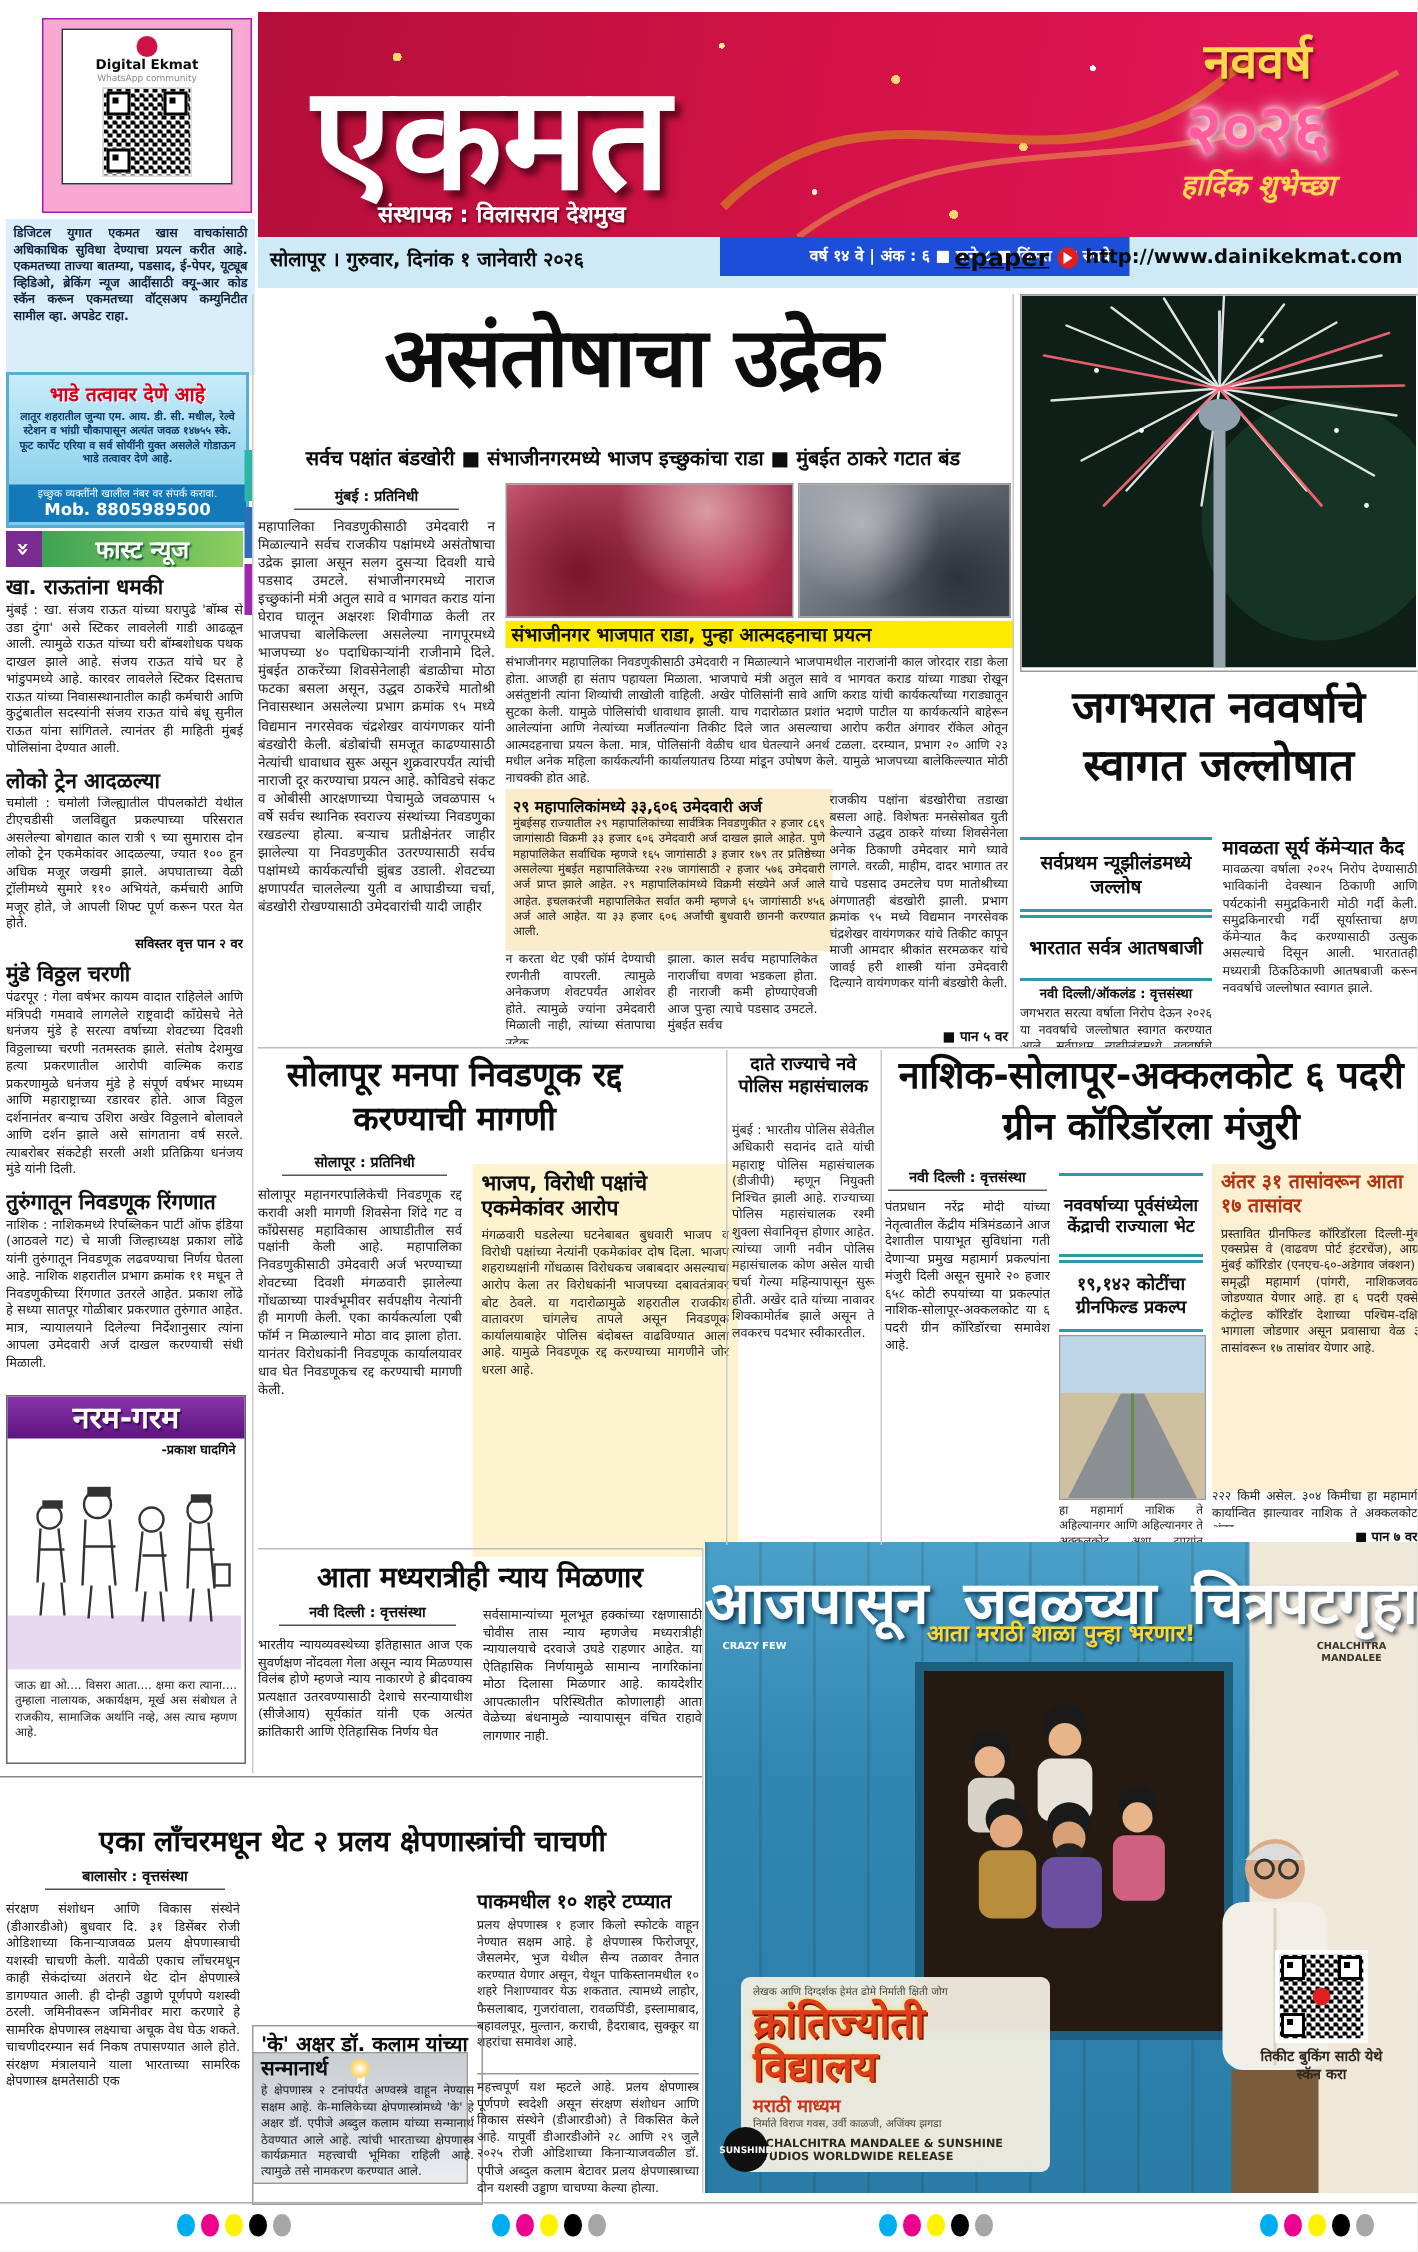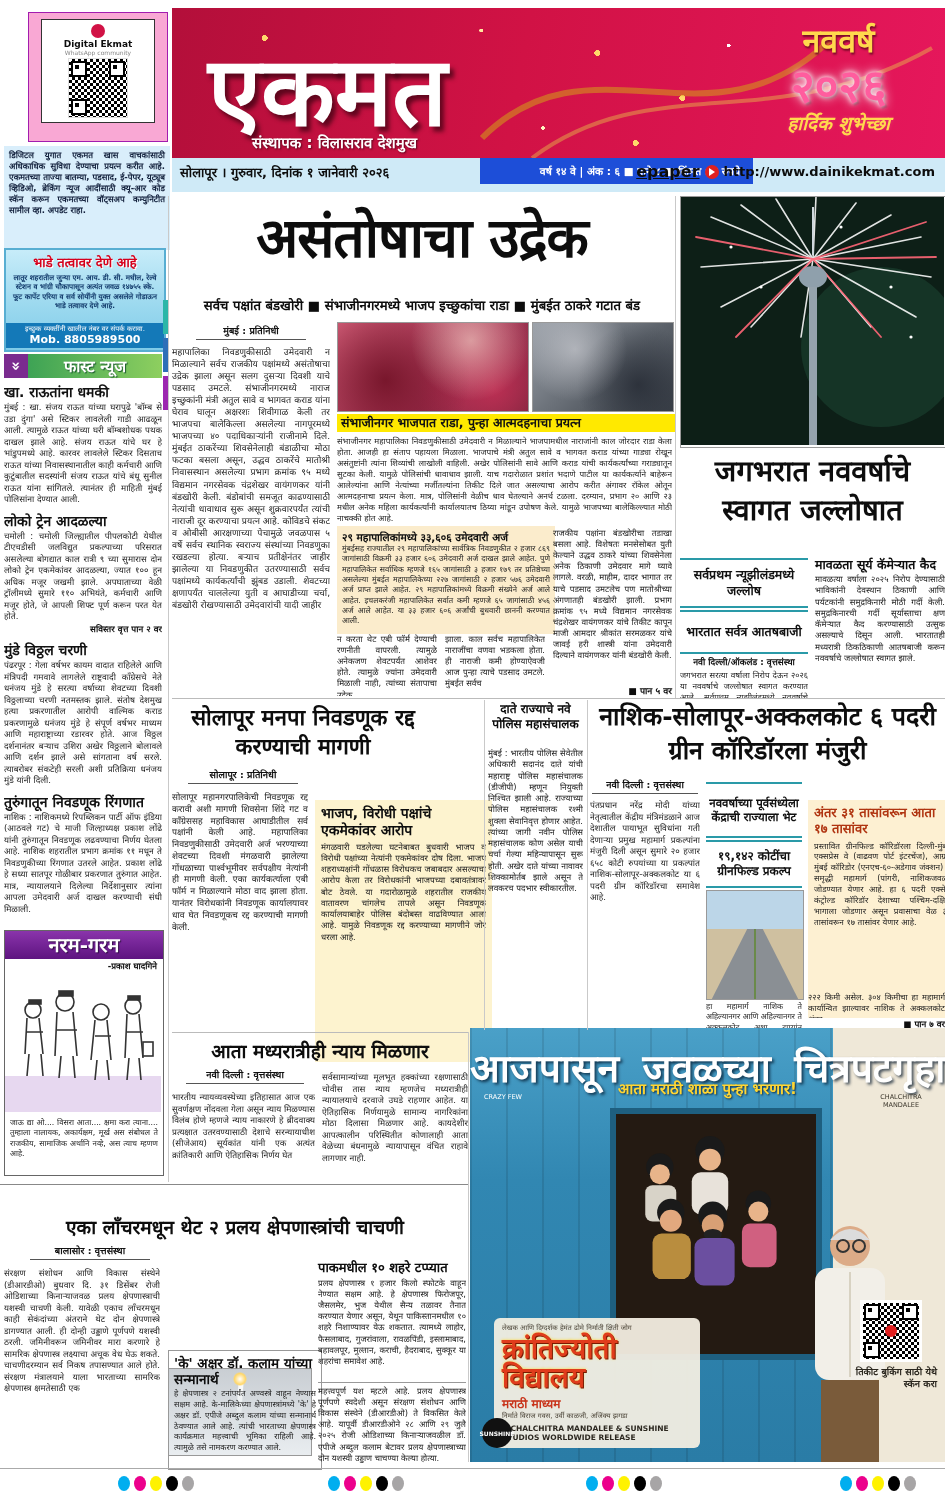--- a/index.html
+++ b/index.html
@@ -39,21 +39,21 @@
   
   .rentad{background:linear-gradient(180deg,#c7ecf9 0%,#9cd9ef 55%,#7fcbe8 100%);border:2px solid #58aed2;}
   .fastnews-head{background:linear-gradient(90deg,#2f9b53,#8ecf5f);display:flex;align-items:center;}
   .fn-chev{width:24px;height:24px;background:#7a2b8f;color:#fff;font-size:15px;font-weight:bold;display:flex;align-items:center;justify-content:center;}
   .fn-chev span{display:inline-block;transform:rotate(90deg);}
   .fn-title{flex:1;text-align:center;color:#fff;font-size:16px;font-weight:bold;text-shadow:1px 1px 1px #1c5a2e;}
   .fn-item-title{font-size:14px;font-weight:bold;line-height:1.15;margin:2px 0 2px;}
   .ng-head{background:linear-gradient(180deg,#8a34ab,#5e1480);color:#fff;font-size:20px;font-weight:bold;text-align:center;line-height:28px;text-shadow:1px 1px 1px #300a45;}
   
   .tealbox{border-top:2px solid #2a9aa8;border-bottom:2px solid #2a9aa8;font-weight:bold;text-align:center;display:flex;align-items:center;justify-content:center;line-height:1.25;}
-  .creambox{background:#fdf3cf;margin-top:24px;}
+  .creambox{background:#fdf3cf;}
   .statsbox{background:#fbeccc;}
   .caption-yellow{background:#ffe900;font-weight:bold;}
   
   .ph{border:1px solid #999;overflow:hidden;}
   .crowd-pink{background:
      radial-gradient(circle at 70% 20%, rgba(255,240,220,.55), transparent 40%),
      radial-gradient(circle at 25% 65%, rgba(110,15,35,.85), transparent 55%),
      radial-gradient(circle at 82% 75%, rgba(210,50,90,.7), transparent 45%),
      linear-gradient(135deg,#d4607a,#a03050 60%,#6d2238);}
   .crowd-gray{background:
@@ -77,21 +77,21 @@
      repeating-linear-gradient(90deg, rgba(0,0,0,.10) 0 2px, rgba(255,255,255,0) 2px 36px),
      linear-gradient(180deg,#4aa0c8 0%,#3187b2 35%,#2a7ca6 100%);overflow:hidden;}
   .ad-head{color:#fff;font-weight:bold;font-size:39px;text-shadow:2px 2px 3px rgba(0,20,40,.7);white-space:nowrap;text-align:center;font-family:Liberation Mono, monospace;}
   .ad-sub{color:#ffd633;font-weight:bold;font-size:15px;text-shadow:1px 1px 2px rgba(0,20,40,.8);text-align:center;}
   .ad-wall{background:#efe8d8;}
   .ad-title-panel{background:rgba(244,239,226,.94);border-radius:6px;padding:6px 8px;text-align:left;}
   .ad-title{color:#e03c1c;font-weight:bold;font-size:28px;line-height:1.05;text-shadow:1px 1px 0 #7a1a00,0 0 3px #ffd633;}
   .ad-subtitle{color:#c8331a;font-weight:bold;font-size:12px;margin-top:2px;}
   .ad-credit{color:#4a4336;font-size:7px;line-height:1.4;}
   .ad-studio{color:#2c2820;font-size:7.5px;font-weight:bold;margin-top:3px;}
-  .ad-logo{color:#fff;font-size:6.5px;font-weight:normal;text-align:center;line-height:1.2;}
+  .ad-logo{color:#fff;font-size:6.5px;font-weight:bold;text-align:center;line-height:1.2;}
   .reg-group{position:absolute;display:flex;gap:4px;}
   .regdot{width:12px;height:15px;border-radius:50%;}
   .edgebar{position:absolute;left:163px;width:5px;}
 </style>
 </head>
 <body>
 
 <div class="page">
 
   <div class="abs" style="left:28px;top:12px;width:138px;height:128px;background:#f9a8d4;border:1px solid #a21caf;">
@@ -363,21 +363,21 @@
       <div class="ad-credit">लेखक आणि दिग्दर्शक हेमंत ढोमे  निर्माती क्षिती जोग</div>
       <div class="ad-title">क्रांतिज्योती विद्यालय</div>
       <div class="ad-subtitle">मराठी माध्यम</div>
       <div class="ad-credit">निर्माते विराज गवस, उर्वी काळजी, अजिंक्य झगडा</div>
       <div class="ad-studio">A CHALCHITRA MANDALEE &amp; SUNSHINE STUDIOS WORLDWIDE RELEASE</div>
     </div>
     <div class="abs" style="left:12px;bottom:14px;width:30px;height:30px;border-radius:50%;background:#111;color:#fff;font-size:6px;font-weight:bold;display:flex;align-items:center;justify-content:center;text-align:center;">
       <span>SUNSHINE</span>
     </div>
 
-    <div class="abs" style="right:8px;top:272px;width:92px;text-align:right;">
+    <div class="abs" style="right:18px;top:272px;width:92px;text-align:center;">
       <div class="qr" style="width:56px;height:56px;margin:0 auto;background-color:#fff;border:3px solid #fff;">
         <div class="qr-c" style="left:1px;top:1px;">
             <div></div>
           </div>
         <div class="qr-c" style="right:1px;top:1px;">
             <div></div>
           </div>
         <div class="qr-c" style="left:1px;bottom:1px;">
             <div></div>
           </div>

